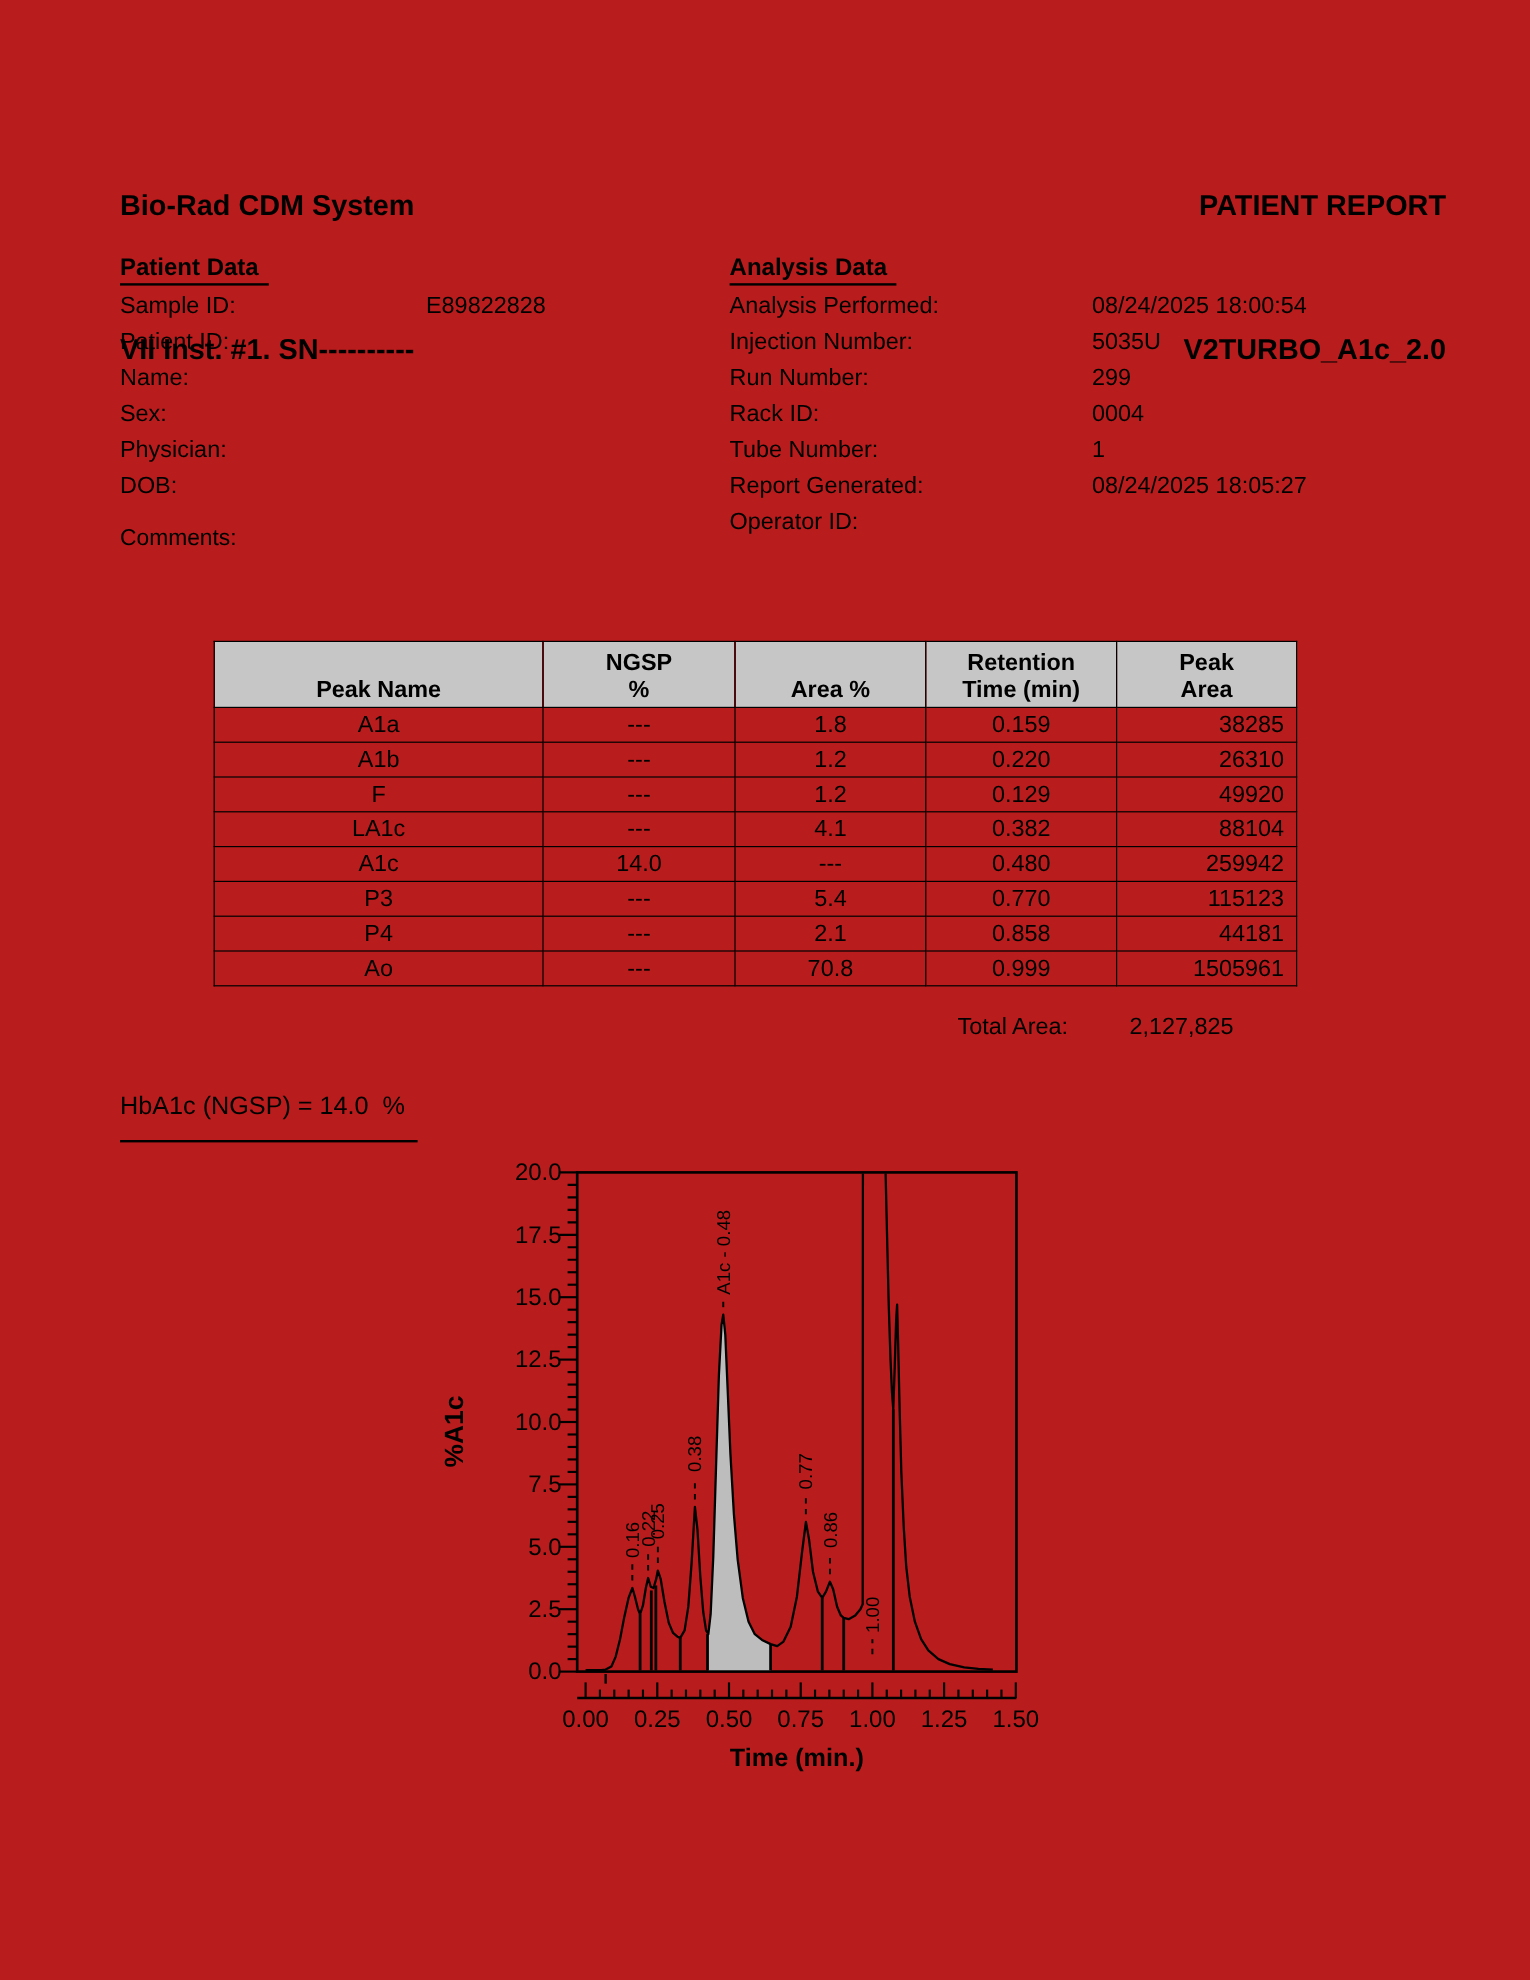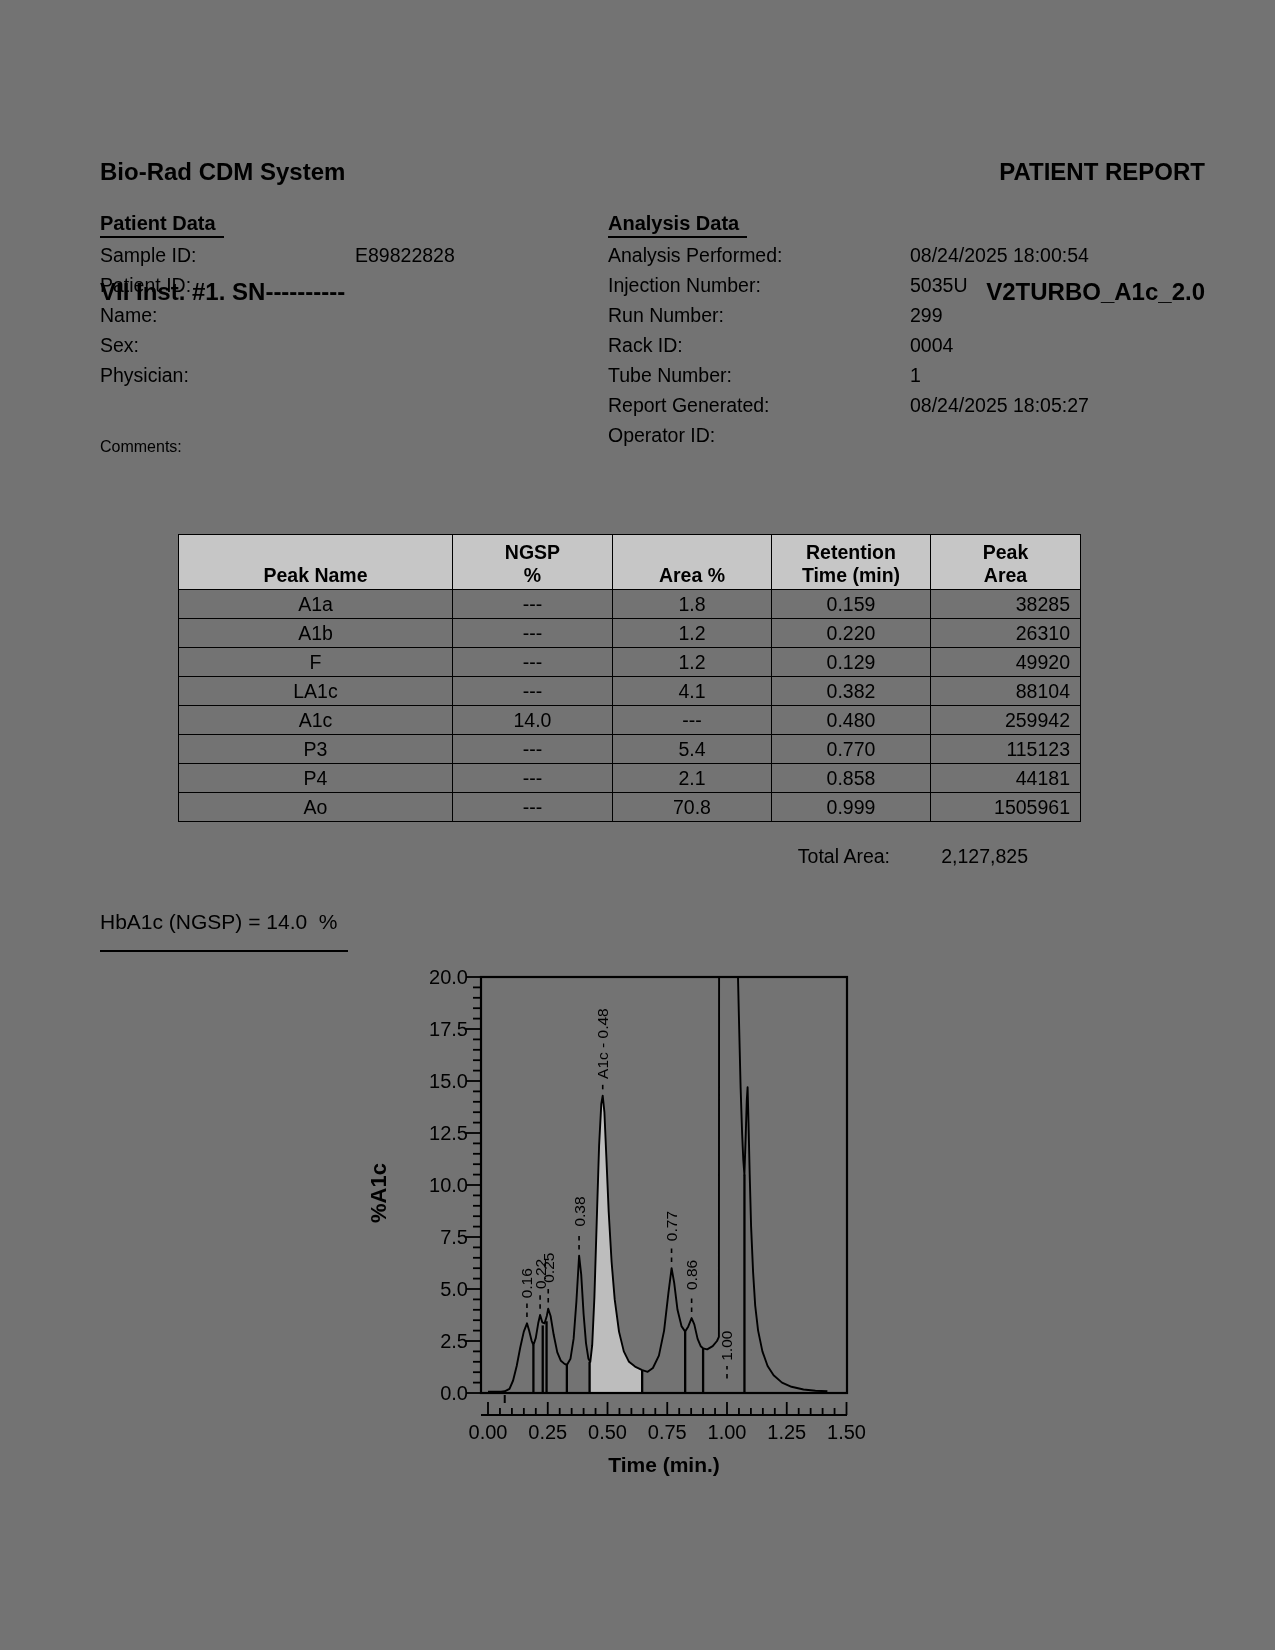--- a/index.html
+++ b/index.html
@@ -1,27 +1,27 @@
 <!DOCTYPE html>
 <html><head>
 <meta charset="utf-8">
 <style>
   html,body{margin:0;padding:0;background:#fff;}
-  .page{position:relative;width:1275px;height:1650px;background:#737373;color:#000;
+  .page{position:relative;width:1275px;height:1650px;background:#b91c1c;color:#000;
         font-family:"Liberation Sans",sans-serif;overflow:hidden;}
   .abs{position:absolute;}
   .hdr{font-size:24px;font-weight:bold;line-height:40px;white-space:pre;}
   .hdr-right{text-align:right;}
   .sec-title{font-size:20px;font-weight:bold;border-bottom:2px solid #000;
              display:inline-block;padding:0 8px 1px 0;}
   .frow{height:30px;font-size:19.5px;white-space:pre;}
   .flab{display:inline-block;}
   .patient-fields .flab{width:255px;}
   .analysis-fields .flab{width:302px;}
-  .comments{font-size:16px;}
+  .comments{font-size:19px;}
   table.peaks{border-collapse:collapse;table-layout:fixed;font-size:19.5px;}
   table.peaks th,table.peaks td{border:1px solid #000;padding:0;text-align:center;
        overflow:hidden;margin-left:12px;}
   table.peaks{border:1.5px solid #000;}
   table.peaks thead th{background:#c6c6c6;font-weight:bold;vertical-align:bottom;
        height:52px;padding-bottom:2px;}
   table.peaks tbody td{height:28px;}
   table.peaks td.num{text-align:right;padding-right:10px;}
   .total-label,.total-value{font-size:19.5px;}
   .result{font-size:21px;font-weight:normal;border-bottom:2.5px solid #000;
@@ -44,20 +44,21 @@
 
   <div class="abs" style="left:100px;top:212px;">
     <span class="sec-title">Patient Data</span>
   </div>
   <div class="abs patient-fields" style="left:100px;top:244px;">
       <div class="frow"><span class="flab">Sample ID:</span><span>E89822828</span></div>
       <div class="frow"><span class="flab">Patient ID:</span><span></span></div>
       <div class="frow"><span class="flab">Name:</span><span></span></div>
       <div class="frow"><span class="flab">Sex:</span><span></span></div>
       <div class="frow"><span class="flab">Physician:</span><span></span></div>
+      <div class="frow"><span class="flab">DOB:</span><span></span></div>
     </div>
   <div class="abs comments" style="left:100px;top:438px;">
     <span class="flab">Comments:</span>
     <span></span>
   </div>
 
   <div class="abs" style="left:608px;top:212px;">
     <span class="sec-title">Analysis Data</span>
   </div>
   <div class="abs analysis-fields" style="left:608px;top:244px;">

